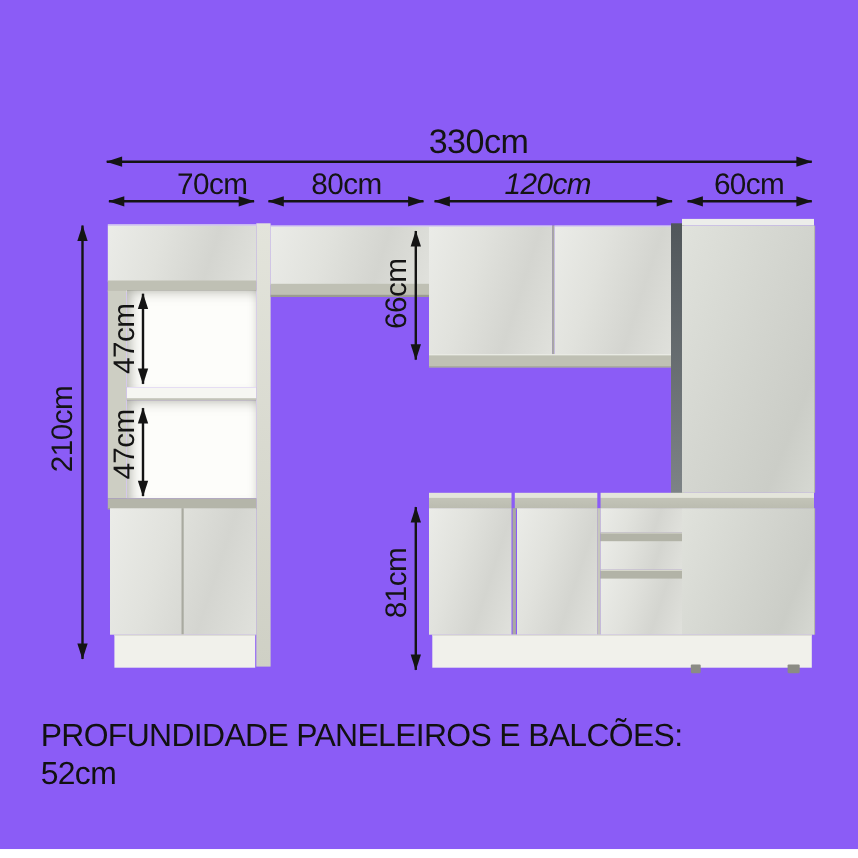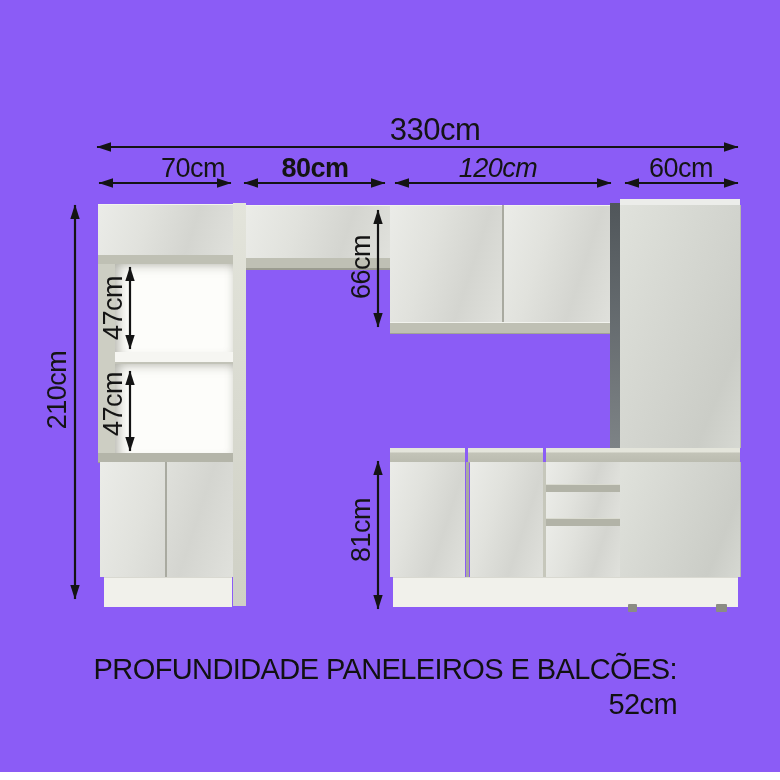--- a/index.html
+++ b/index.html
@@ -28,21 +28,21 @@
   .counterband{
     background:linear-gradient(180deg,#e4e5db 0%,#e4e5db 30%,#c3c4b8 34%,#bbbcb0 100%);
     border-bottom:1px solid #a2a397;
   }
   .niche{background:#fdfdfa;box-shadow:inset 10px 7px 12px -7px rgba(110,112,98,.55),inset -5px 0 8px -5px rgba(110,112,98,.30);}
   .toekick{background:#f1f1eb;border-top:1px solid #d9d9d1;}
   .seam{background:#a9aaa0;}
   .foot{background:#8b8c84;border-radius:1px;}
   
   #footer{
-    position:absolute;left:37px;top:652px;width:640px;text-align:right;
+    position:absolute;left:37px;top:652px;width:640px;text-align:left;
     font-size:29px;line-height:35px;letter-spacing:-0.6px;color:#111;
   }
 </style>
 </head>
 <body>
 
 <div id="stage">
 
   <div class="abs" style="left:233px;top:203px;width:13px;height:403px;background:linear-gradient(180deg,#e3e4db,#cfd0c5);"></div>
   <div class="abs face" style="left:98px;top:204px;width:135px;height:51px;border-top:1px solid #f2f3ee;"></div>
@@ -102,21 +102,21 @@
       <line x1="75" y1="205" x2="75" y2="599" marker-start="url(#arw)" marker-end="url(#arw)"></line>
       <line x1="130" y1="267" x2="130" y2="349" marker-start="url(#arw)" marker-end="url(#arw)"></line>
       <line x1="130" y1="371" x2="130" y2="451" marker-start="url(#arw)" marker-end="url(#arw)"></line>
       <line x1="378" y1="210" x2="378" y2="327" marker-start="url(#arw)" marker-end="url(#arw)"></line>
       <line x1="378" y1="461" x2="378" y2="609" marker-start="url(#arw)" marker-end="url(#arw)"></line>
     </g>
   </svg>
 
   <div class="dim big" style="left:435px;top:129px;">330cm</div>
   <div class="dim" style="left:165px;top:168px;margin-left:28px;">70cm</div>
-  <div class="dim" style="left:315px;top:168px;font-weight:bold;">80cm</div>
+  <div class="dim" style="left:315px;top:168px;">80cm</div>
   <div class="dim" style="left:498px;top:168px;font-style:italic;">120cm</div>
   <div class="dim" style="left:681px;top:168px;">60cm</div>
   <div class="dim rot" style="left:57px;top:390px;">210cm</div>
   <div class="dim rot" style="left:113px;top:308px;">47cm</div>
   <div class="dim rot" style="left:113px;top:404px;">47cm</div>
   <div class="dim rot" style="left:361px;top:267px;">66cm</div>
   <div class="dim rot" style="left:361px;top:530px;">81cm</div>
 
   <div id="footer">
     <div>PROFUNDIDADE PANELEIROS E BALCÕES: 52cm</div>

